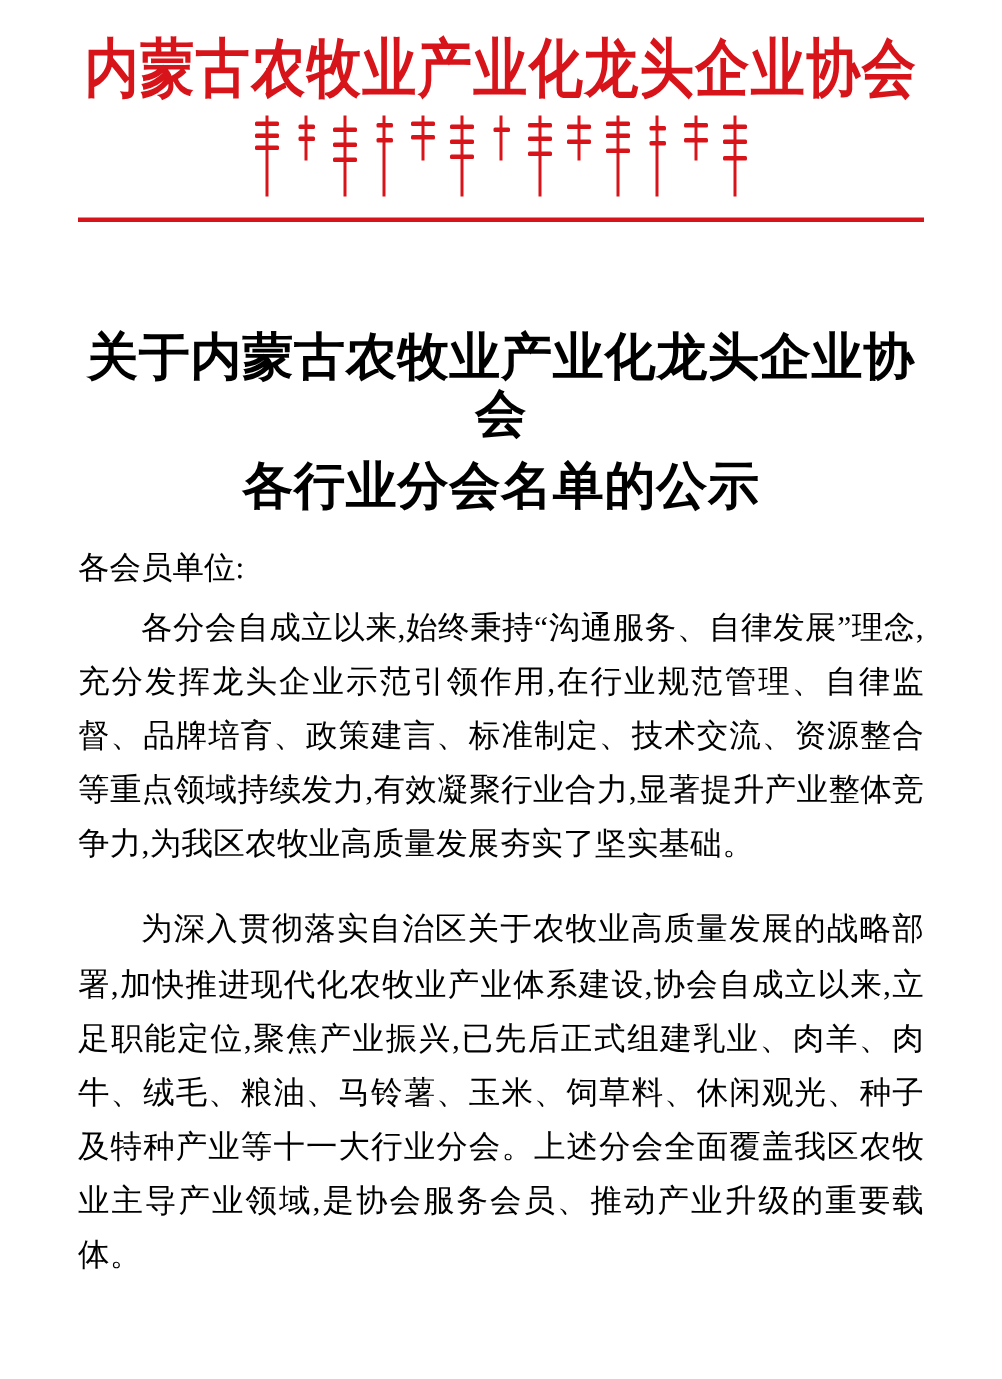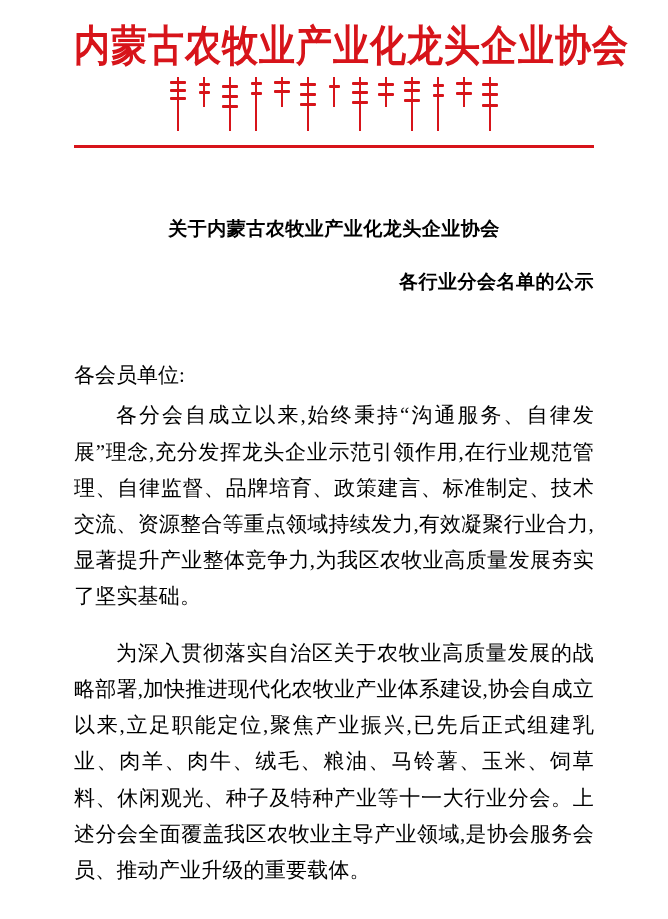--- a/index.html
+++ b/index.html
@@ -13,21 +13,21 @@
     font-family: "Liberation Serif", "DejaVu Serif", serif;
     color: #000000;
     overflow: hidden;
     position: relative;
   }
 
   .page {
     width: 668px;
     height: 919px;
     box-sizing: border-box;
-    padding: 0 74px;
+    padding: 0 52px;
     position: relative;
   }
 
   
   .letterhead {
     padding-top: 22px;
   }
   .letterhead-title {
     text-align: center;
     color: #d7141a;
@@ -84,35 +84,33 @@
   .letterhead-rule {
     height: 3px;
     background: #d7141a;
     margin-top: 6px;
   }
 
   
   .doc-title {
     text-align: center;
     font-weight: bold;
-    font-size: 19px;
+    font-size: 34px;
     line-height: 1.1;
     margin-top: 72px;
     letter-spacing: 0.5px;
-    font-family: Liberation Mono, monospace;
   }
   .doc-title .line2 {
     display: block;
-    margin-top: 32px;
-    text-align: right;
+    margin-top: 11px;
   }
 
   .salutation {
     font-size: 21px;
-    margin-top: 68px;
+    margin-top: 21px;
     line-height: 1.3;
   }
 
   .para {
     font-size: 21px;
     line-height: 1.72;
     text-align: justify;
     text-justify: inter-ideograph;
     text-indent: 2em;
     margin-top: 8px;

